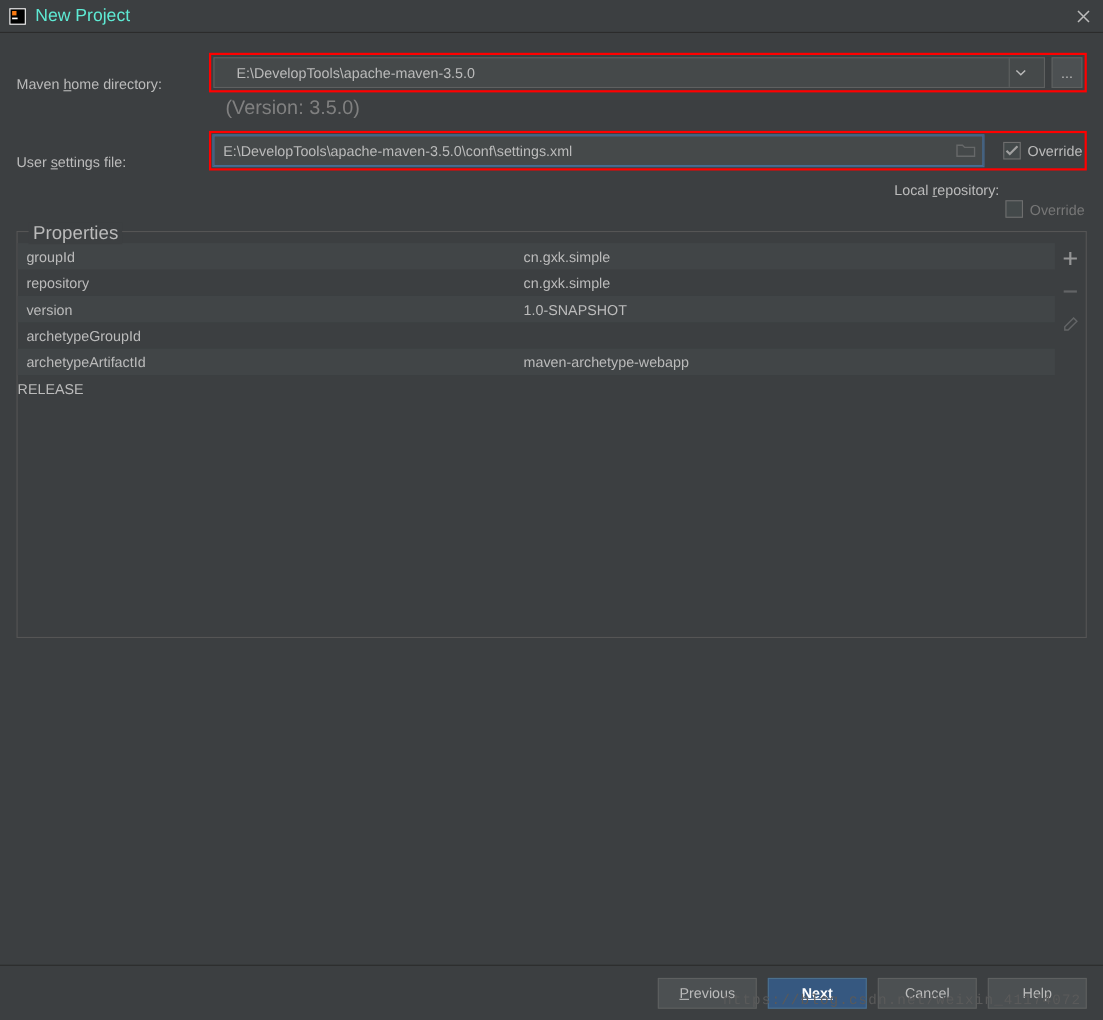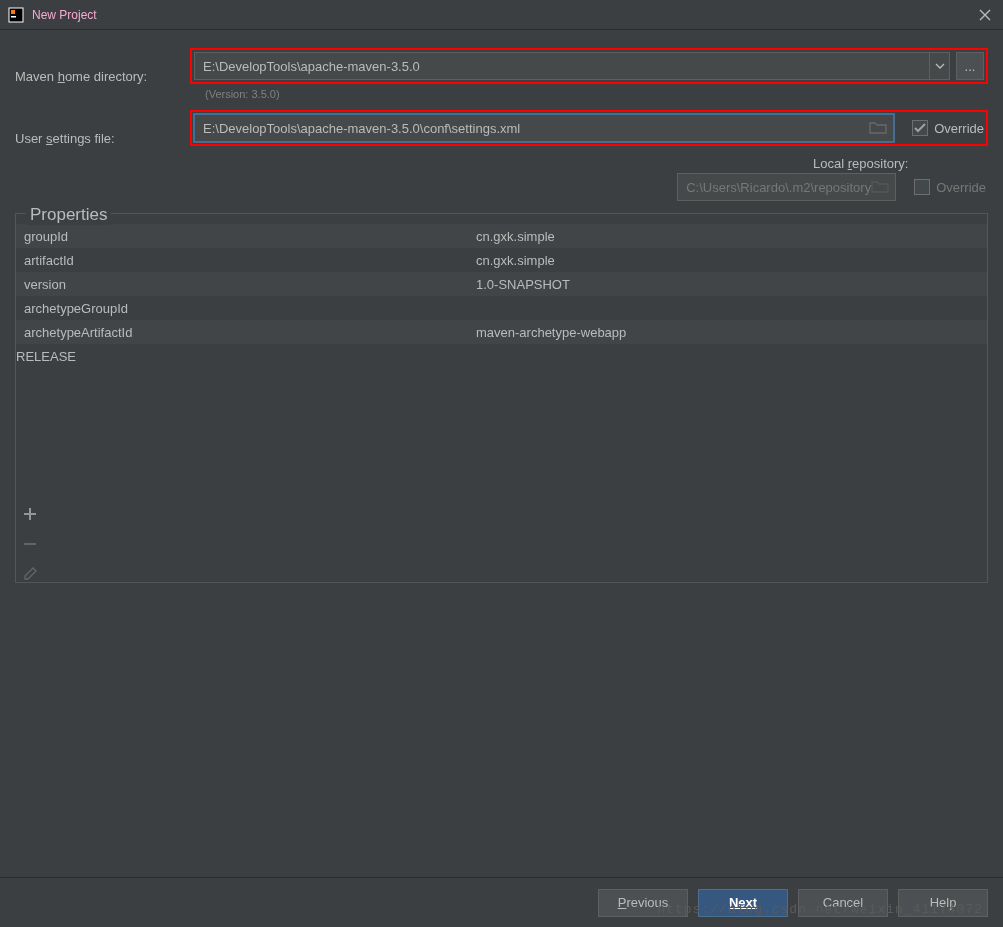--- a/index.html
+++ b/index.html
@@ -1,57 +1,57 @@
 <!DOCTYPE html>
 <html><head>
 <meta charset="utf-8">
 <style>
 * { box-sizing: border-box; margin: 0; padding: 0; font-family: "Segoe UI", sans-serif; }
 body { background: #3c3f41; color: #bbbbbb; font-size: 13px; width: 1003px; height: 927px; overflow: hidden; }
 
 .titlebar { height: 30px; background: #3c3f41; display: flex; align-items: center; padding: 0 8px; border-bottom: 1px solid #2b2b2b; }
 .titlebar .app-icon { width: 16px; height: 16px; margin-right: 8px; }
-.titlebar .title { flex: 1; font-size: 12px; color: #f9a8d4; }
+.titlebar .title { flex: 1; font-size: 16px; color: #5eead4; }
 .titlebar .close { width: 20px; height: 20px; display: flex; align-items: center; justify-content: center; cursor: pointer; }
 .titlebar .close svg { width: 12px; height: 12px; }
 
 .content { padding: 18px 15px 0 15px; }
 
 .form-row { display: flex; align-items: flex-end; margin-bottom: 8px; }
 .form-label { width: 175px; color: #bbbbbb; font-size: 13px; }
 .u { text-decoration: underline; }
 
 .combo-wrap { flex: 1; display: flex; align-items: center; gap: 6px; }
 .highlight-red { border: 2px solid #ff0000; padding: 2px; }
 
-.combo { flex: 1; height: 28px; background: #45494a; border: 1px solid #5e6060; display: flex; align-items: center; padding: 0 8px; color: #bbbbbb; }
+.combo { flex: 1; height: 28px; background: #45494a; border: 1px solid #5e6060; display: flex; align-items: center; padding: 0 20px; color: #bbbbbb; }
 .combo .combo-text { flex: 1; }
 .combo .arrow { width: 20px; height: 26px; border-left: 1px solid #5e6060; display: flex; align-items: center; justify-content: center; margin-right: -8px; }
 .combo .arrow svg { width: 10px; height: 6px; }
 
 .browse-btn { width: 28px; height: 28px; background: #4c5052; border: 1px solid #5e6060; display: flex; align-items: center; justify-content: center; color: #bbbbbb; cursor: pointer; }
 
-.version-text { margin-left: 190px; color: #808080; font-size: 11px; margin-bottom: 10px; margin-top: -4px; }
+.version-text { margin-left: 190px; color: #808080; font-size: 18px; margin-bottom: 10px; margin-top: -4px; }
 
 .path-input { flex: 1; height: 28px; background: #45494a; border: 1px solid #5e6060; display: flex; align-items: center; padding: 0 6px 0 8px; color: #bbbbbb; }
 .path-input.focused { border: 1px solid #466d94; outline: 1px solid #466d94; }
 .path-input .text { flex: 1; }
 .path-input .folder-icon { width: 18px; height: 14px; opacity: 0.5; }
 .path-input .folder-icon svg { width: 18px; height: 14px; }
 .path-input.disabled { color: #777777; }
 
 .checkbox-wrap { display: flex; align-items: center; margin-left: 12px; gap: 6px; }
 .checkbox { width: 16px; height: 16px; border: 1px solid #6e6e6e; background: #43494a; display: flex; align-items: center; justify-content: center; }
 .checkbox.checked svg { width: 12px; height: 10px; display: block; }
 .checkbox:not(.checked) svg { display: none; }
 .checkbox-label.disabled { color: #777777; }
 
 .properties-box { margin-top: 10px; border: 1px solid #555555; position: relative; height: 370px; }
 .properties-legend { position: absolute; top: -9px; left: 10px; background: #3c3f41; padding: 0 4px; color: #bbbbbb; font-size: 17px; }
-.properties-inner { display: flex; height: 100%; padding-top: 10px; flex-direction: column; }
+.properties-inner { display: flex; height: 100%; padding-top: 10px; }
 .prop-table { flex: 1; }
 .prop-row { display: flex; height: 24px; align-items: center; }
 .prop-row.stripe { background: #414547; }
 .prop-key { width: 460px; padding-left: 8px; }
 .prop-val { flex: 1; }
 .prop-toolbar { width: 28px; display: flex; flex-direction: column; align-items: center; padding-top: 6px; gap: 14px; }
 .prop-toolbar .tool { width: 16px; height: 16px; opacity: 0.7; cursor: pointer; display: flex; align-items: center; justify-content: center; }
 .prop-toolbar .tool.dim { opacity: 0.3; }
 
 .footer { position: absolute; bottom: 0; left: 0; right: 0; height: 50px; border-top: 1px solid #2b2b2b; display: flex; align-items: center; justify-content: flex-end; padding: 0 15px; gap: 10px; }
@@ -114,47 +114,39 @@
             </svg>
         </span>
         <span class="checkbox-label">Override</span>
       </div>
     </div>
   </div>
 
   <div class="form-row" style="margin-top:10px;flex-direction:column;">
     <div class="form-label">Local <span class="u">r</span>epository:</div>
     <div class="combo-wrap" style="padding:2px;">
-      <div class="path-input disabled">
-        <span class="text">C:\Users\Ricardo\.m2\repository</span>
-        <span class="folder-icon">
-          <svg viewBox="0 0 18 14">
-              <path d="M1 3 L1 12 L17 12 L17 4 L8 4 L6 2 L1 2 Z" fill="none" stroke="#666" stroke-width="1.3"></path>
-            </svg>
-        </span>
-      </div>
       <div class="checkbox-wrap">
         <span class="checkbox">
           
         </span>
         <span class="checkbox-label disabled">Override</span>
       </div>
     </div>
   </div>
 
   <div class="properties-box">
     <div class="properties-legend">Properties</div>
     <div class="properties-inner">
       <div class="prop-table" id="prop-table">
           <div class="prop-row stripe">
             <div class="prop-key">groupId</div>
             <div class="prop-val">cn.gxk.simple</div>
           </div>
           <div class="prop-row">
-            <div class="prop-key">artifactId</div>
+            <div class="prop-key">repository</div>
             <div class="prop-val">cn.gxk.simple</div>
           </div>
           <div class="prop-row stripe">
             <div class="prop-key">version</div>
             <div class="prop-val">1.0-SNAPSHOT</div>
           </div>
           <div class="prop-row">
             <div class="prop-key">archetypeGroupId</div>
           </div>
           <div class="prop-row stripe">

